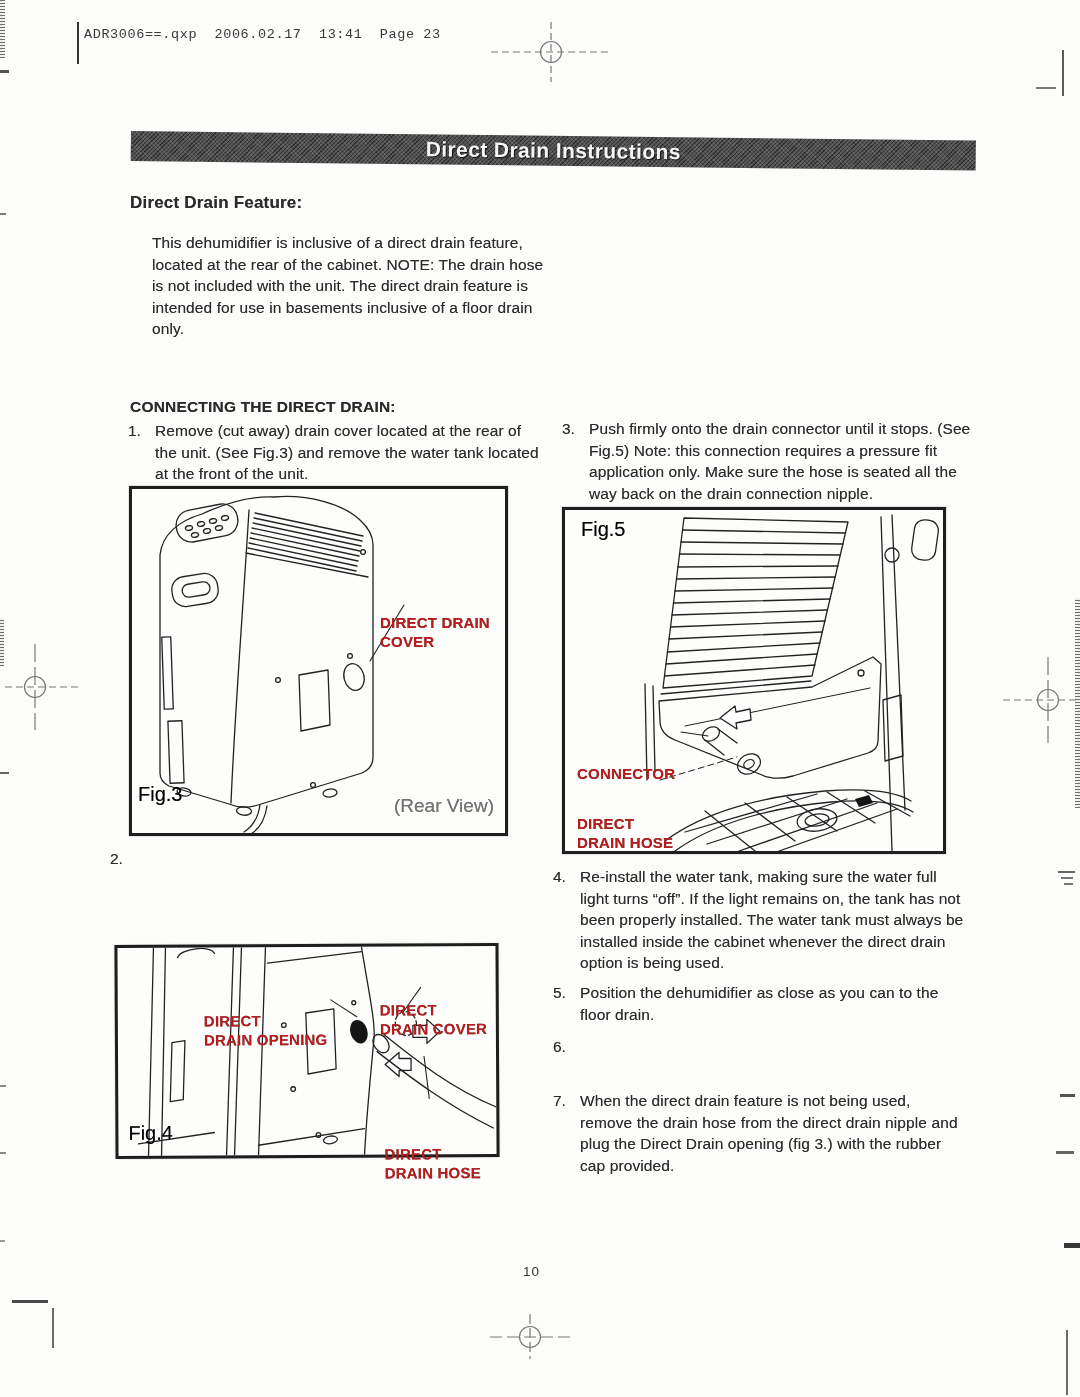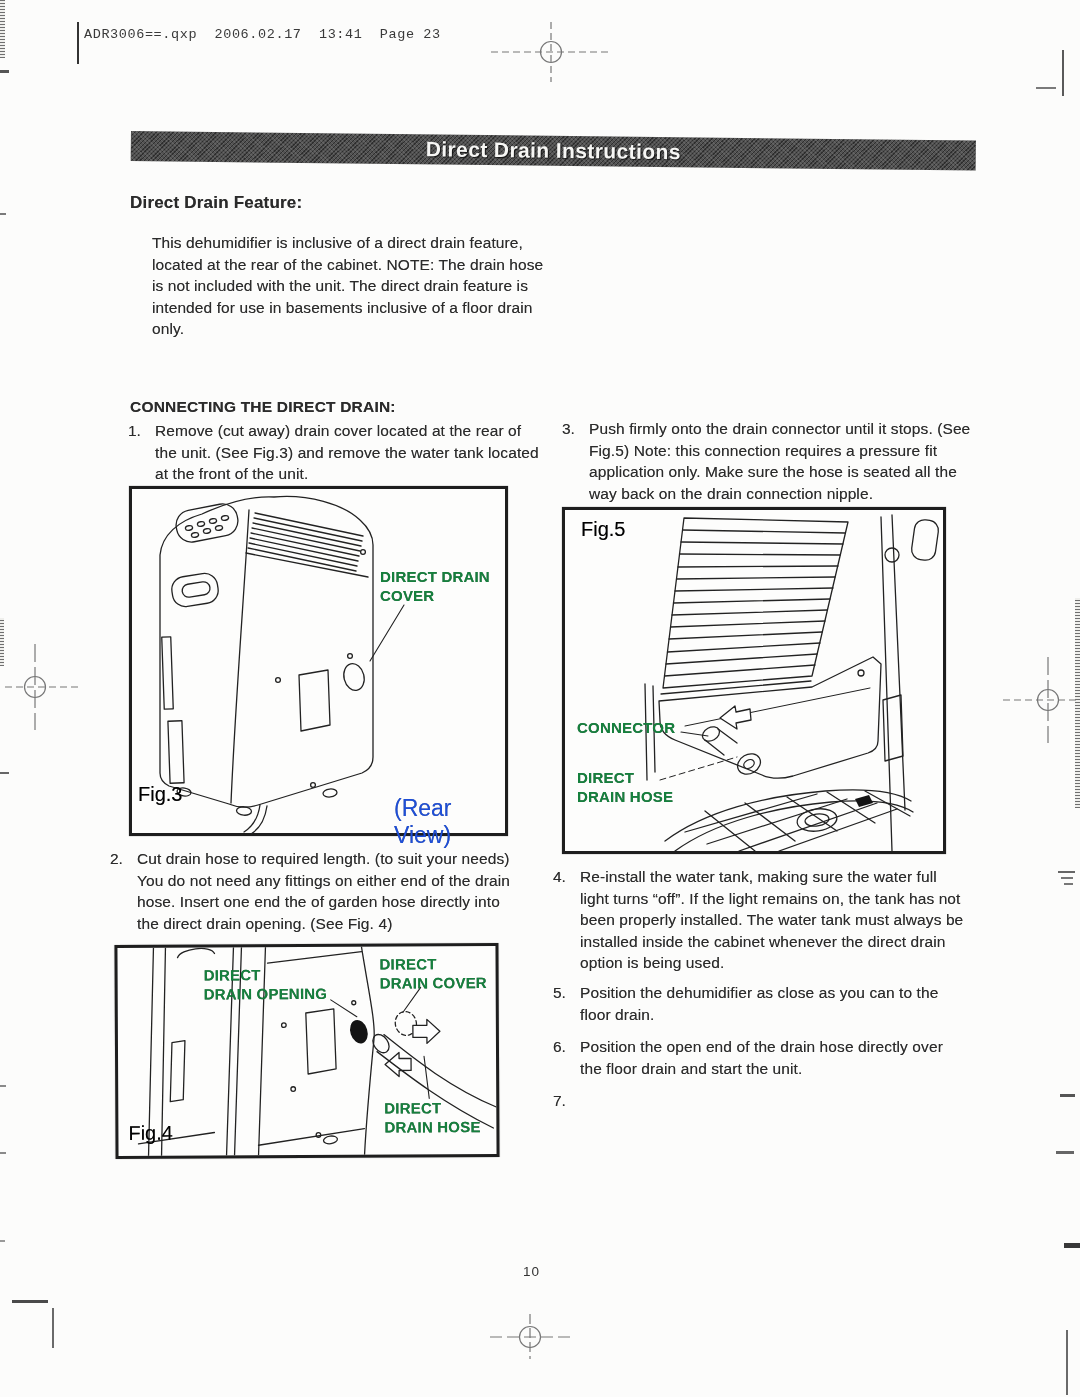--- a/index.html
+++ b/index.html
@@ -33,25 +33,26 @@
     color:#f6f6f4;font-weight:bold;font-size:21px;letter-spacing:.4px;
     text-shadow:1px 1px 1px #151515;
   }
   .fig{
     position:absolute;border:3px solid #1e1e1e;background:#fdfdfc;
     box-shadow:0 0 1px rgba(0,0,0,.5);
   }
   .fig svg{position:absolute;left:0;top:0;}
   .fig-label{
     position:absolute;font-weight:bold;font-size:15px;line-height:19px;
-    white-space:pre-line;letter-spacing:.2px;color:#15803d;
+    white-space:pre-line;letter-spacing:.2px;color:#b91c1c;
     text-shadow:0 0 .4px rgba(30,30,30,.6);
+    margin-top:46px;
   }
   .fig-caption{position:absolute;font-size:20px;color:#000000;text-shadow:0 0 .4px rgba(30,30,30,.5);}
-  .fig-view{position:absolute;font-size:23px;color:#1d4ed8;text-shadow:0 0 .4px rgba(30,30,30,.5);}
+  .fig-view{position:absolute;font-size:19px;color:#737373;text-shadow:0 0 .4px rgba(30,30,30,.5);}
   .page-num{font-size:13.5px;color:#333;letter-spacing:1px;}
   .mark{position:absolute;}
   .hatch{background:repeating-linear-gradient(0deg,#6f6f6f 0 1px,#efefec 1px 3px);}
 </style>
 </head>
 <body>
 
 <div class="page">
 
   <div class="mark hatch" style="left:0;top:0;width:5px;height:58px;"></div>
@@ -170,24 +171,20 @@
       </g>
     </svg>
     <div class="fig-label" style="left:248px;top:78px;">DIRECT DRAIN
 COVER</div>
     <div class="fig-caption" style="left:6px;top:294px;">Fig.3</div>
     <div class="fig-view" style="left:262px;top:306px;">(Rear View)</div>
   </div>
 
   <div class="step" style="left:110px;top:848px;width:440px;">
     <span class="num">2.</span>
-    <span class="body-text">Cut drain hose to required length. (to suit your needs)
-You do not need any fittings on either end of the drain
-hose. Insert one end the of garden hose directly into
-the direct drain opening. (See Fig. 4)</span>
   </div>
 
   <div class="fig" style="left:115px;top:944px;width:378px;height:208px;transform:rotate(-.3deg);">
     <svg width="378" height="208" viewBox="0 0 378 208">
       <g stroke="#222" stroke-width="1.3" fill="none" stroke-linejoin="round" stroke-linecap="round">
         <path d="M36,0 L30,208"></path>
           <path d="M48,0 L43,208"></path>
         <path d="M116,0 L108,208"></path>
           <path d="M124,0 L116,208"></path>
           <path d="M148,0 L140,208"></path>
@@ -300,23 +297,25 @@
   </div>
 
   <div class="step" style="left:553px;top:982px;width:450px;">
     <span class="num">5.</span>
     <span class="body-text">Position the dehumidifier as close as you can to the
 floor drain.</span>
   </div>
 
   <div class="step" style="left:553px;top:1036px;width:450px;">
     <span class="num">6.</span>
-    <span class="body-text">Position the open end of the drain hose directly over
-the floor drain and start the unit.</span>
   </div>
 
   <div class="step" style="left:553px;top:1090px;width:450px;">
     <span class="num">7.</span>
+    <span class="body-text">When the direct drain feature is not being used,
+remove the drain hose from the direct drain nipple and
+plug the Direct Drain opening (fig 3.) with the rubber
+cap provided.</span>
   </div>
 
   <div class="abs page-num" style="left:523px;top:1264px;">10</div>
 
 </div>
 
 </body></html>

